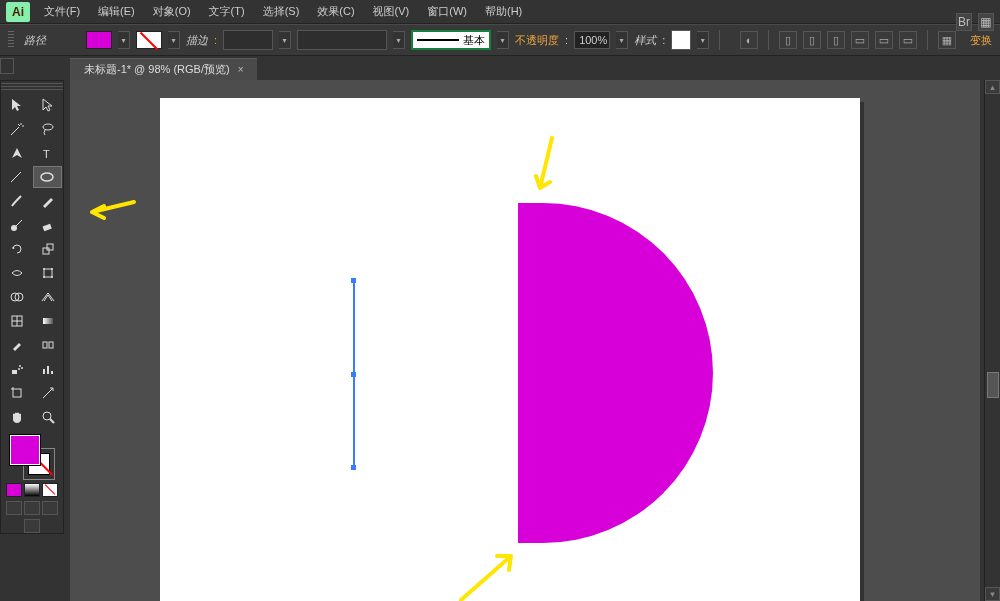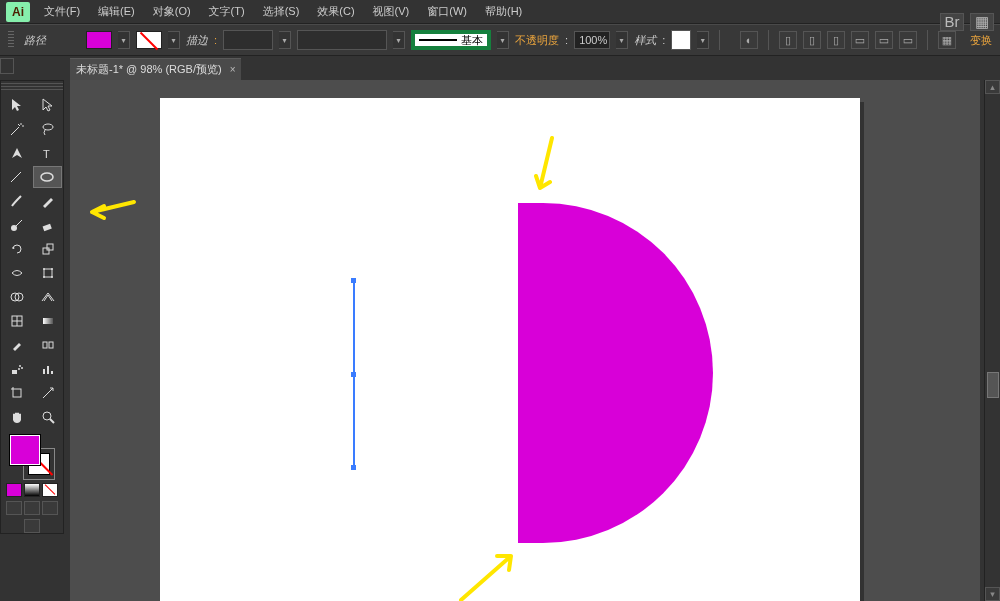--- a/index.html
+++ b/index.html
@@ -3,49 +3,49 @@
 <meta charset="utf-8">
 <style>
 * { margin: 0; padding: 0; box-sizing: border-box; font-family: "Microsoft YaHei", sans-serif; font-size: 11px; user-select: none; }
 body { width: 1000px; height: 601px; background: #333; overflow: hidden; position: relative; }
 
 
 .menubar { height: 24px; background: #333; display: flex; align-items: center; padding: 0 6px; gap: 2px; border-bottom: 1px solid #222; }
 .app-logo { width: 24px; height: 20px; background: #86efac; color: #4b1e00; font-weight: bold; font-size: 12px; display: flex; align-items: center; justify-content: center; border-radius: 2px; margin-right: 4px; }
 .menu-item { color: #ccc; padding: 2px 8px; cursor: default; }
 .menu-spacer { flex: 1; }
-.menu-iconbtn { width: 24px; height: 18px; border: 1px solid #555; background: #444; margin-left: 4px; display:flex;align-items:center;justify-content:center;color:#bbb;font-size:15px;margin-top:20px;}
+.menu-iconbtn { width: 16px; height: 18px; border: 1px solid #555; background: #444; margin-left: 4px; display:flex;align-items:center;justify-content:center;color:#bbb;font-size:12px;margin-top:20px;}
 
 
 .optbar { height: 32px; background: #383838; border-top: 1px solid #4a4a4a; border-bottom: 1px solid #222; display: flex; align-items: center; padding: 0 8px; gap: 6px; color: #ccc; }
 .optbar .grip { width: 6px; height: 18px; background: repeating-linear-gradient(#666 0 1px,#383838 1px 3px); margin-right:4px; }
 .opt-label { color: #ccc; font-style: italic; }
 .swatch { width: 26px; height: 18px; border: 1px solid #222; }
 .swatch.fill { background: #d800d8; }
 .swatch.nostroke { background: #fff; position: relative; }
 .swatch.nostroke::after { content:""; position:absolute; left:0; right:0; top:50%; border-top:2px solid red; transform: rotate(45deg); transform-origin:center; }
 .dd { width: 12px; height: 18px; background:#333;border:1px solid #555;border-left:none;display:flex;align-items:center;justify-content:center;color:#aaa;font-size:8px;}
 .opt-slab { height: 20px; border: 1px solid #555; background: #2e2e2e; display:flex;align-items:center;padding:0 4px;}
 .opt-slab.wide{min-width:50px;}
 .opt-slab.med{min-width:90px;}
-.stylebox{width:80px;height:20px;border:4px solid #15803d;background:#fff;display:flex;align-items:center;}
+.stylebox{width:80px;height:20px;border:2px solid #15803d;background:#fff;display:flex;align-items:center;}
 .stylebox .line{flex:1;height:2px;background:#000;margin:0 4px;}
 .opacity-label { color:#e8a33d; }
 .opacity-box { width:36px;height:18px;background:#222;border:1px solid #555;color:#ccc;padding:0 4px;display:flex;align-items:center;}
 .right-icons{margin-left:auto;display:flex;gap:6px;align-items:center;}
 .right-icons .icn{width:18px;height:18px;border:1px solid #555;background:#3a3a3a;display:flex;align-items:center;justify-content:center;color:#aaa;}
 .transform-link{color:#e8a33d;margin-left:8px;}
 .sep{width:1px;height:20px;background:#555;margin:0 4px;}
 
 
 .mini-tool{position:absolute;left:0;top:58px;width:14px;height:16px;background:#333;border:1px solid #555;}
 
 
 .tabrow{position:absolute;left:70px;top:58px;right:0;height:22px;background:#333;display:flex;align-items:flex-end;}
-.tab{height:22px;background:#4a4a4a;color:#ddd;padding:3px 6px;display:flex;align-items:center;gap:8px;border-top:1px solid #5a5a5a;}
+.tab{height:22px;background:#4a4a4a;color:#ddd;padding:3px 14px;display:flex;align-items:center;gap:8px;border-top:1px solid #5a5a5a;}
 .tab .close{color:#bbb;font-size:10px;}
 
 
 .toolpanel{position:absolute;left:0;top:80px;width:64px;background:#333;border:1px solid #222;padding-top:2px;}
 .toolpanel .grip2{height:8px;background:repeating-linear-gradient(#555 0 1px,#333 1px 3px);margin-bottom:2px;}
 .toolrow{display:flex;}
 .toolcell{width:30px;height:22px;margin:1px;display:flex;align-items:center;justify-content:center;color:#ccc;position:relative;}
 .toolcell.selected{background:#555;border:1px solid #777;}
 .toolcell svg{width:16px;height:16px;}
 .fillstroke{position:relative;width:44px;height:44px;margin:6px auto 4px;}

